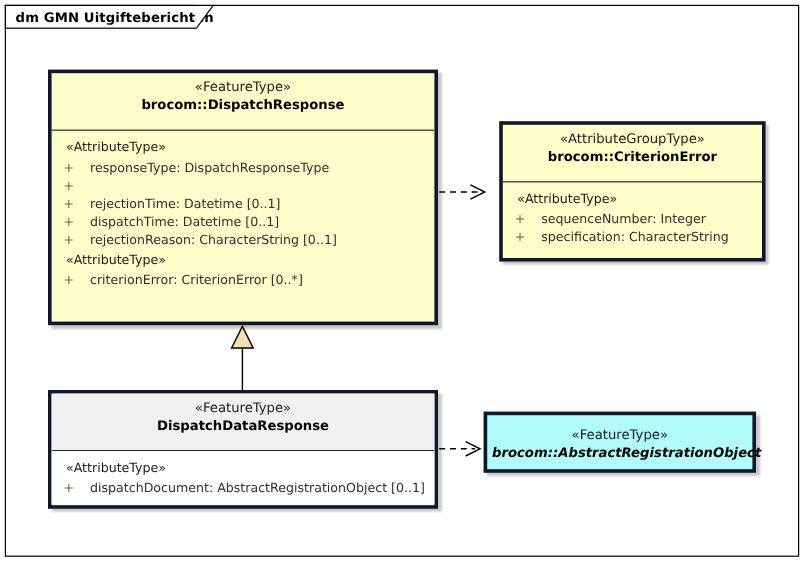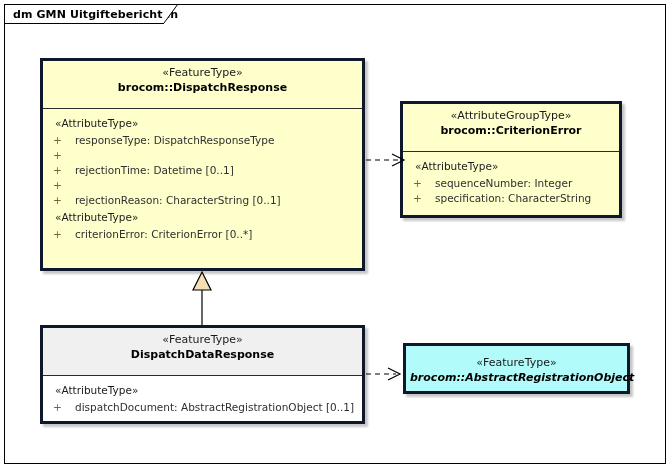--- a/index.html
+++ b/index.html
@@ -173,34 +173,35 @@
       </div>
       <div class="attr">
         <span class="vis">+</span>
       </div>
       <div class="attr">
         <span class="vis">+</span>
         <span class="txt">rejectionTime: Datetime [0..1]</span>
       </div>
       <div class="attr">
         <span class="vis">+</span>
+        <span class="txt">dispatchTime: Datetime [0..1]</span>
       </div>
       <div class="attr">
         <span class="vis">+</span>
         <span class="txt">rejectionReason: CharacterString [0..1]</span>
       </div>
       <div class="grp">«AttributeType»</div>
       <div class="attr">
         <span class="vis">+</span>
         <span class="txt">criterionError: CriterionError [0..*]</span>
       </div>
     </div>
   </div>
 
-  <div class="umlbox fill-yellow" style="left:400px; top:101px; width:222px; height:117px;">
+  <div class="umlbox fill-yellow" style="left:416px; top:101px; width:222px; height:117px;">
     <div class="hdr" style="height:48px;">
       <div class="stereo">«AttributeGroupType»</div>
       <div class="cname">brocom::CriterionError</div>
     </div>
     <div class="body">
       <div class="grp">«AttributeType»</div>
       <div class="attr">
         <span class="vis">+</span>
         <span class="txt">sequenceNumber: Integer</span>
       </div>

